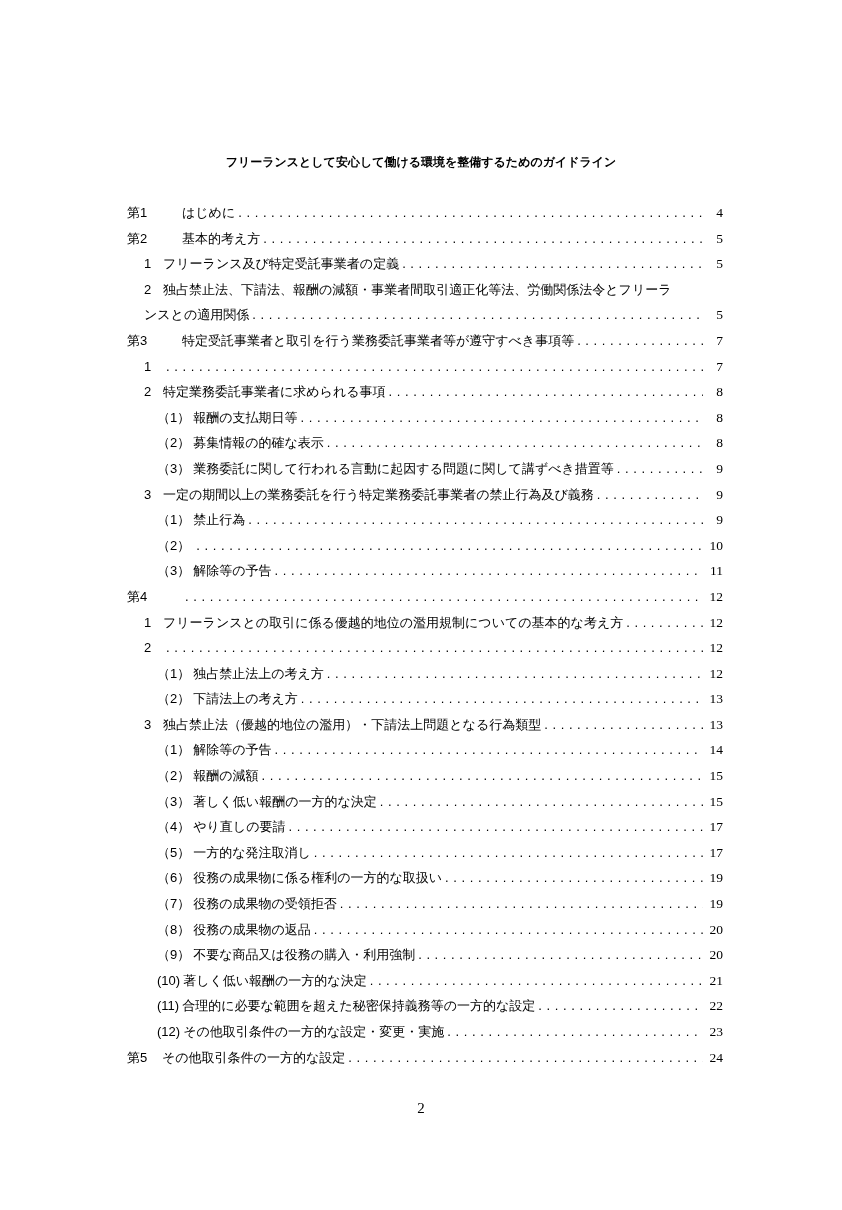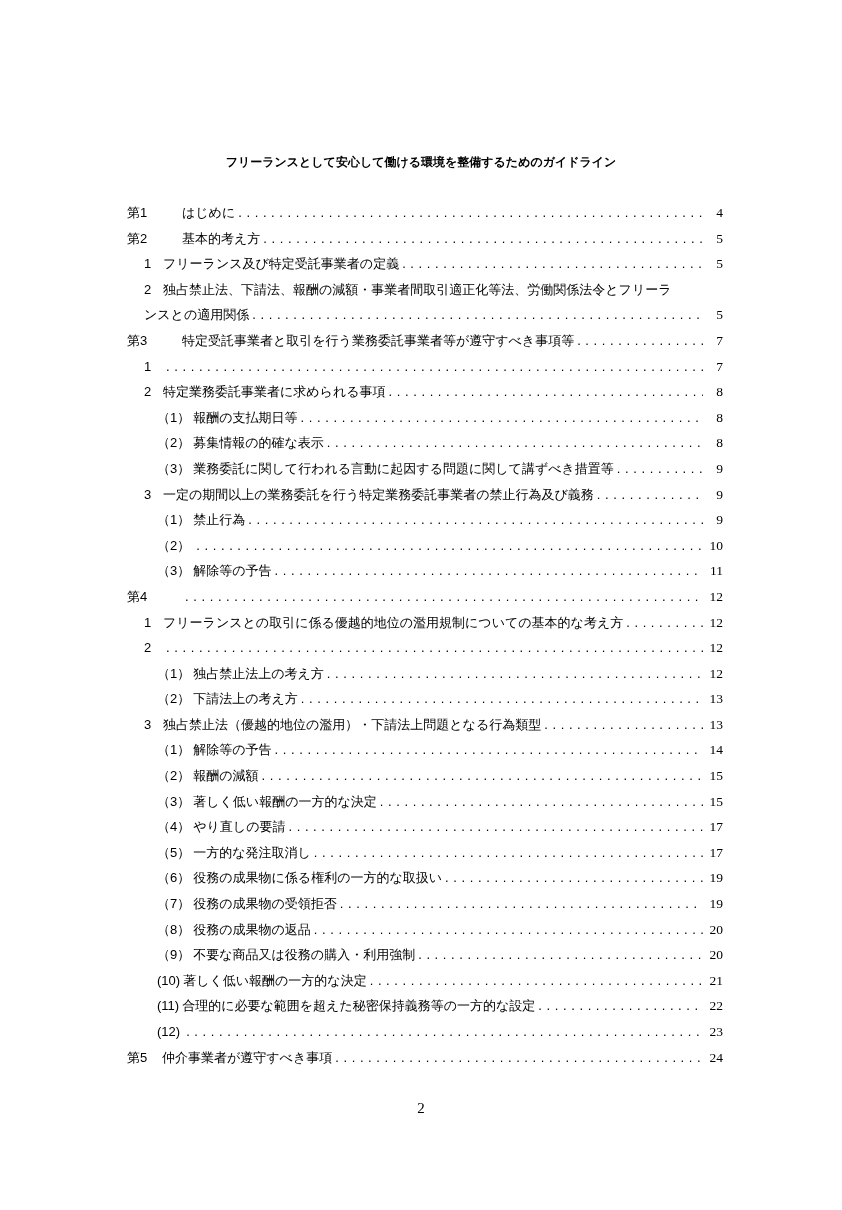--- a/index.html
+++ b/index.html
@@ -258,24 +258,25 @@
       <span class="pg">21</span>
     </div>
     <div class="toc-row sub">
       <span class="lab">(11)</span>
       <span class="txt">合理的に必要な範囲を超えた秘密保持義務等の一方的な設定</span>
       <span class="leader">. . . . . . . . . . . . . . . . . . . . . . . . . . . . . . . . . . . . . . . . . . . . . . . . . . . . . . . . . . . . . . . . . . . . . . . . . . . . . . . . . . . . . . . . . . . . . . . . . . . . . . . . . . . . . . . . . . . . . . . . . . . . . . . . . . . . . . . . . . . . . . . . . . . . . . . . . . . . . . . . </span>
       <span class="pg">22</span>
     </div>
     <div class="toc-row sub">
       <span class="lab">(12)</span>
+      <span class="txt">その他取引条件の一方的な設定・変更・実施</span>
       <span class="leader">. . . . . . . . . . . . . . . . . . . . . . . . . . . . . . . . . . . . . . . . . . . . . . . . . . . . . . . . . . . . . . . . . . . . . . . . . . . . . . . . . . . . . . . . . . . . . . . . . . . . . . . . . . . . . . . . . . . . . . . . . . . . . . . . . . . . . . . . . . . . . . . . . . . . . . . . . . . . . . . . </span>
       <span class="pg">23</span>
     </div>
     <div class="toc-row chapter-narrow">
       <span class="lab">第5</span>
-      <span class="txt">仲介事業者が遵守すべき事項</span>
+      <span class="txt">その他取引条件の一方的な設定</span>
       <span class="leader">. . . . . . . . . . . . . . . . . . . . . . . . . . . . . . . . . . . . . . . . . . . . . . . . . . . . . . . . . . . . . . . . . . . . . . . . . . . . . . . . . . . . . . . . . . . . . . . . . . . . . . . . . . . . . . . . . . . . . . . . . . . . . . . . . . . . . . . . . . . . . . . . . . . . . . . . . . . . . . . . </span>
       <span class="pg">24</span>
     </div>
   </div>
 
 <div class="page-footer">2</div>
 
 </body></html>

